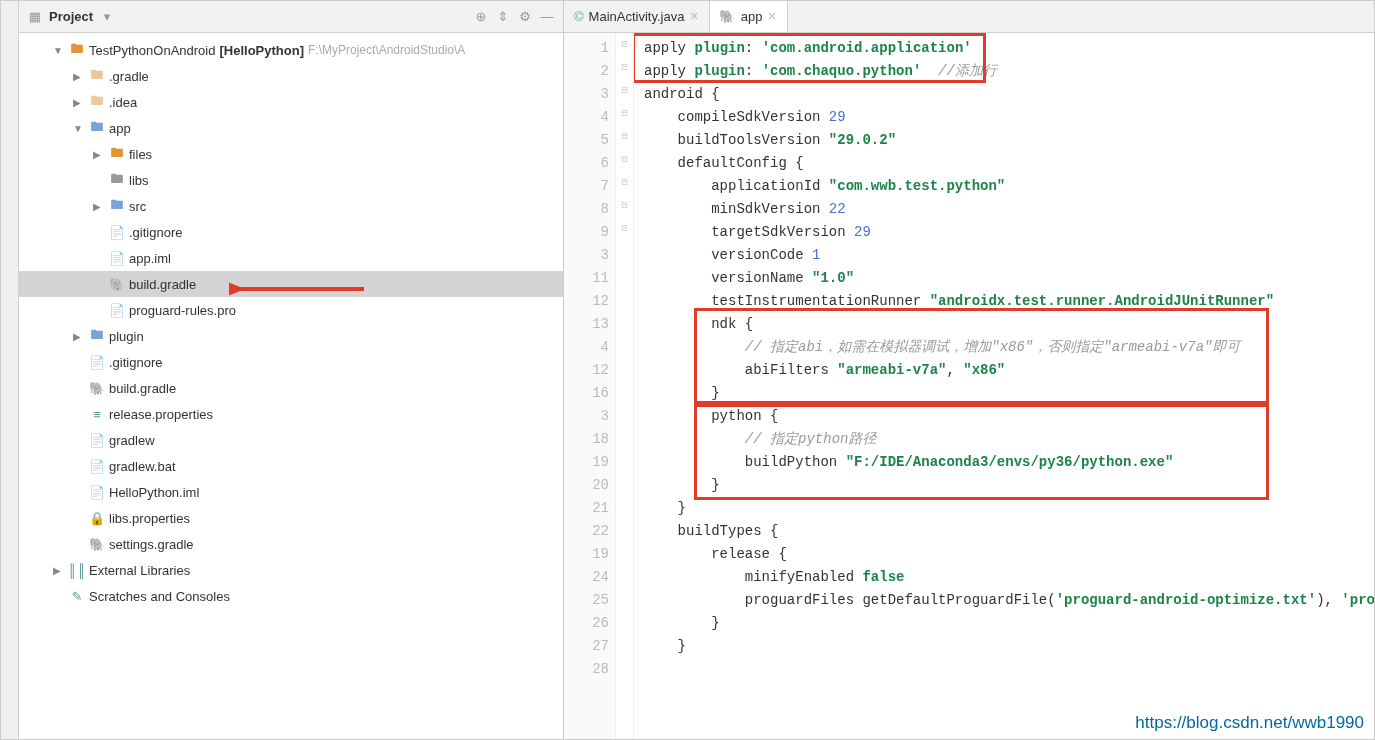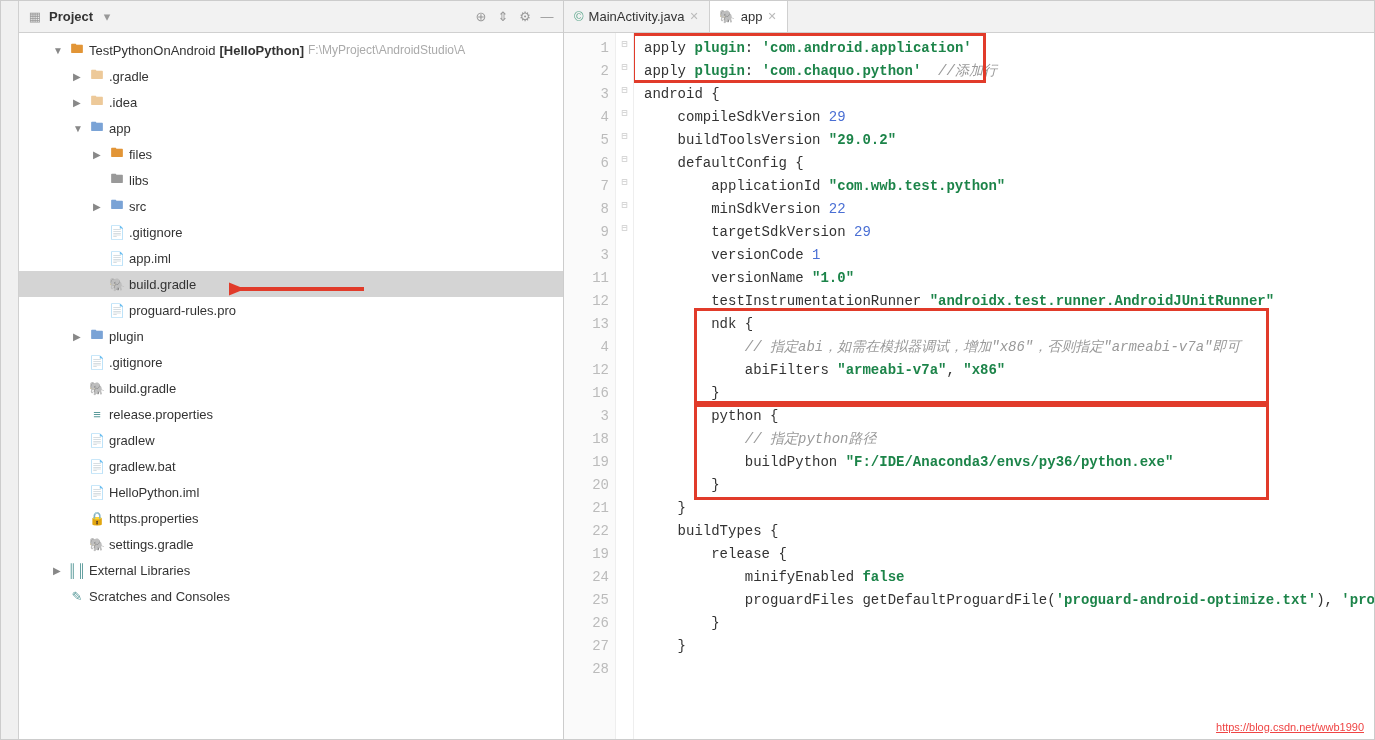--- a/index.html
+++ b/index.html
@@ -36,21 +36,21 @@
 .banner { background: #fff9e1; border-bottom: 1px solid #e6d77f; padding: 6px 10px; color: #333; white-space: nowrap; overflow: hidden; }
 .code-area { flex: 1; display: flex; overflow: hidden; position: relative; font-family: Consolas, "Courier New", monospace; font-size: 14px; }
 .gutter { width: 52px; background: #fafafa; border-right: 1px solid #eee; text-align: right; padding: 4px 6px 4px 0; color: #bbb; line-height: 23px; }
 .gutter2 { width: 18px; background: #fff; border-right: 1px solid #eee; line-height: 23px; text-align: center; color: #ccc; font-size: 10px; }
 .code { flex: 1; padding: 4px 10px; line-height: 23px; position: relative; white-space: pre; overflow: hidden; }
 .kw { color: #1c8449; font-weight: bold; }
 .str { color: #1c8449; font-weight: bold; }
 .num { color: #4a6fd4; font-family: Liberation Mono, monospace; }
 .cmt { color: #999; font-style: italic; }
 .red-box { position: absolute; border: 3px solid #e13b2a; pointer-events: none; }
-.watermark { position: absolute; right: 10px; bottom: 6px; color: #ef4444; font-size: 11px; font-family: Arial; text-decoration: underline; }
+.watermark { position: absolute; right: 10px; bottom: 6px; color: #0369a1; font-size: 17px; font-family: Arial; }
 </style>
 </head>
 <body>
 
 <div class="root">
   <div class="left-strip"></div>
 
   <div class="project-panel">
     <div class="proj-header">
       <span class="icon">▦</span>
@@ -180,21 +180,21 @@
         <div class="node">
           <span class="indent" style="width: 50px;"></span>
           <span class="arrow"></span>
           <span class="fi c-blue">📄</span>
           <span> HelloPython.iml</span>
         </div>
         <div class="node">
           <span class="indent" style="width: 50px;"></span>
           <span class="arrow"></span>
           <span class="fi c-purple">🔒</span>
-          <span> https.properties</span>
+          <span> libs.properties</span>
         </div>
         <div class="node">
           <span class="indent" style="width: 50px;"></span>
           <span class="arrow"></span>
           <span class="fi c-dkgrey">🐘</span>
           <span> settings.gradle</span>
         </div>
         <div class="node">
           <span class="indent" style="width: 30px;"></span>
           <span class="arrow">▶</span>

